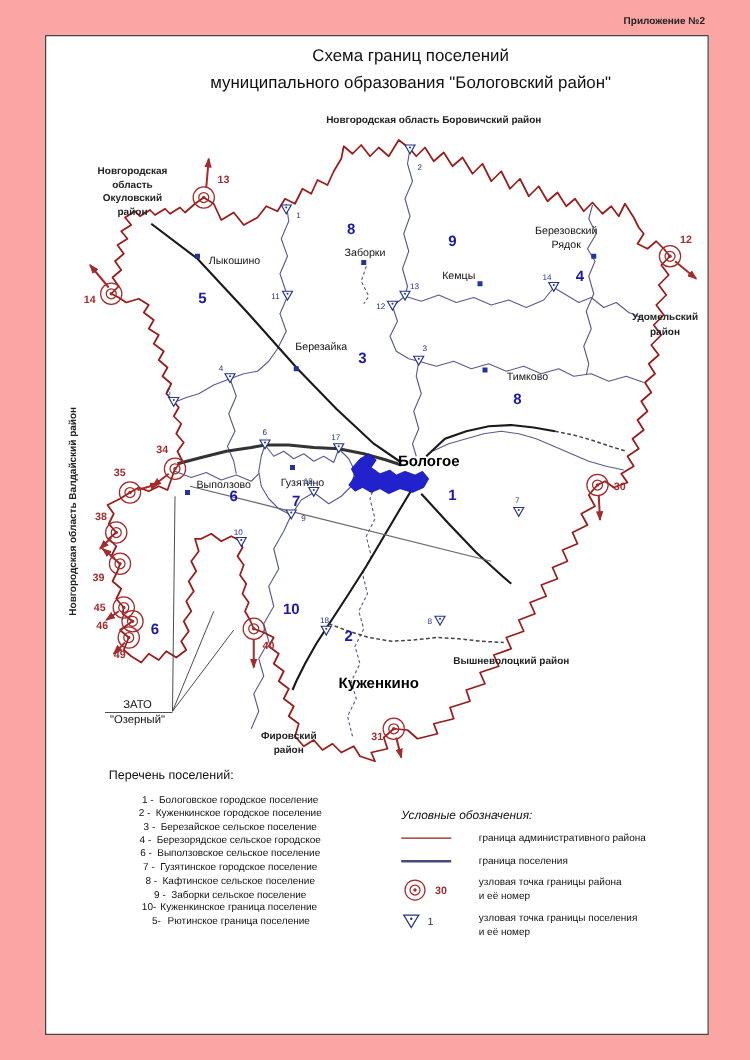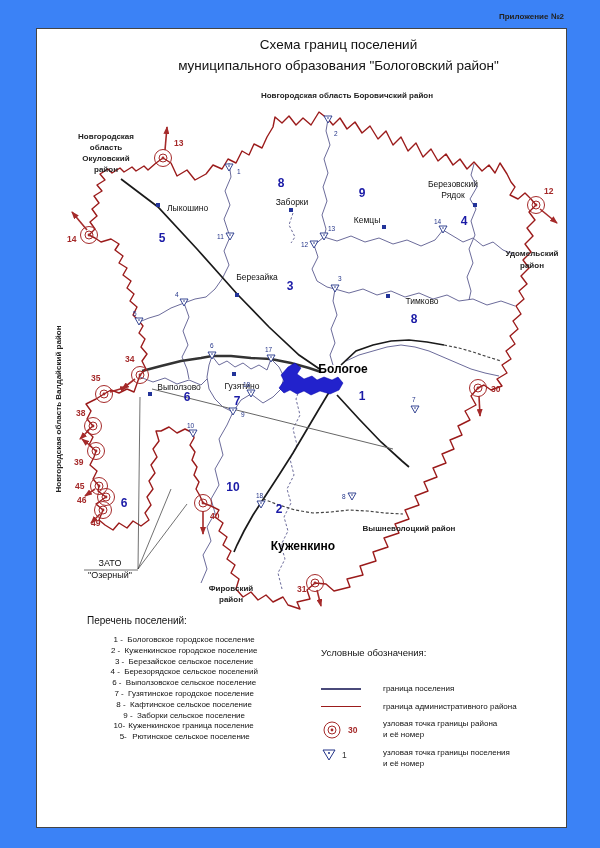--- a/index.html
+++ b/index.html
@@ -1,20 +1,20 @@
 <!DOCTYPE html>
 <html><head>
 <meta charset="utf-8">
 <style>
   html,body{margin:0;padding:0;background:#fff;}
-  .page{position:relative;width:600px;height:848px;background:#3b82f6;overflow:hidden;
+  .page{position:relative;width:600px;height:848px;background:#fca5a5;overflow:hidden;
         font-family:"Liberation Sans", sans-serif;color:#111;}
   .annex{position:absolute;top:12px;right:36px;font-size:8px;font-weight:bold;color:#222;}
   .frame{position:absolute;left:36px;top:28px;width:529px;height:798px;border:1px solid #444;background:#fff;}
-  .title{position:absolute;top:6px;left:14px;width:100%;box-sizing:border-box;padding-left:46px;
+  .title{position:absolute;top:6px;left:4px;width:100%;box-sizing:border-box;padding-left:46px;
          text-align:center;font-size:13.5px;line-height:1.55;color:#111;}
   #map-svg{position:absolute;left:0;top:50px;}
   
   .nb{font-size:8px;font-weight:bold;fill:#222;}
   .regnum{font-size:12px;font-weight:bold;fill:#1a1aa6;}
   .vlabel{font-size:8.5px;fill:#111;}
   .town{font-size:12px;font-weight:bold;fill:#000;}
   .vsq{fill:#223399;}
   .dn{fill:none;stroke:#a52a2a;stroke-width:1;}
   .dnf{fill:#a52a2a;}
@@ -33,21 +33,21 @@
   .road{fill:none;stroke:#666;stroke-width:1;}
   .lake{fill:#2222cc;stroke:#0000aa;stroke-width:0.5;}
   .fan{stroke:#333;stroke-width:0.7;}
   
   .list-block{position:absolute;left:12px;top:586px;width:266px;}
   .list-title{font-size:10px;margin-left:38px;margin-bottom:9px;color:#111;}
   .li{font-size:8px;line-height:10.8px;color:#111;white-space:nowrap;text-align:center;}
   .li .num{display:inline-block;width:18px;}
   
   .legend-block{position:absolute;left:284px;top:618px;width:244px;}
-  .legend-title{font-size:9.5px;margin-bottom:26px;color:#111;}
+  .legend-title{font-size:9.5px;margin-bottom:8px;color:#111;font-style:italic;}
   .lrow{display:flex;align-items:flex-start;margin-bottom:7px;}
   .lsym{width:62px;flex:0 0 62px;display:flex;align-items:center;}
   .lline{width:40px;height:0;margin-top:4px;}
   .lline.red{border-top:1.6px solid #9b1b1b;}
   .lline.navy{border-top:2px solid #4a4a7a;}
   .lsymnum{font-size:8.5px;font-weight:bold;color:#a52a2a;margin-left:5px;}
   .llab{font-size:8px;line-height:10.5px;color:#111;}
 </style>
 </head>
 <body>
@@ -271,47 +271,47 @@
           <text x="109" y="579" class="zato" text-anchor="middle">"Озерный"</text>
         </g>
     </svg>
 
     <div class="list-block">
       <div class="list-title">Перечень поселений:</div>
       <div id="settlement-items">
           <div class="li"><span class="num">1 -</span><span>Бологовское городское поселение</span></div>
           <div class="li"><span class="num">2 -</span><span>Куженкинское городское поселение</span></div>
           <div class="li"><span class="num">3 -</span><span>Березайское сельское поселение</span></div>
-          <div class="li"><span class="num">4 -</span><span>Березорядское сельское поселений</span></div>
+          <div class="li"><span class="num">4 -</span><span>Березорядское сельское городское</span></div>
           <div class="li"><span class="num">6 -</span><span>Выползовское сельское поселение</span></div>
           <div class="li"><span class="num">7 -</span><span>Гузятинское городское поселение</span></div>
           <div class="li"><span class="num">8 -</span><span>Кафтинское сельское поселение</span></div>
           <div class="li"><span class="num">9 -</span><span>Заборки сельское поселение</span></div>
           <div class="li"><span class="num">10-</span><span>Куженкинское граница поселение</span></div>
-          <div class="li"><span class="num">5-</span><span>Рютинское сельское поселение</span></div>
+          <div class="li"><span class="num">5-</span><span>Рютинское граница поселение</span></div>
         </div>
     </div>
 
     <div class="legend-block">
       <div class="legend-title">Условные обозначения:</div>
       <div id="legend-items">
           <div class="lrow">
             <div class="lsym">
-              <div class="lline navy"></div>
+              <div class="lline red"></div>
             </div>
             <div class="llab">
-              <div>граница поселения</div>
+              <div>граница административного района</div>
             </div>
           </div>
           <div class="lrow">
             <div class="lsym">
-              <div class="lline red"></div>
+              <div class="lline navy"></div>
             </div>
             <div class="llab">
-              <div>граница административного района</div>
+              <div>граница поселения</div>
             </div>
           </div>
           <div class="lrow">
             <div class="lsym">
               <svg width="22" height="22" viewBox="0 0 22 22">
                 <circle cx="11" cy="11" r="8" fill="none" stroke="#a52a2a"></circle>
                 <circle cx="11" cy="11" r="4" fill="none" stroke="#a52a2a"></circle>
                 <circle cx="11" cy="11" r="1.4" fill="#a52a2a"></circle>
               </svg>
               <span class="lsymnum">30</span>

